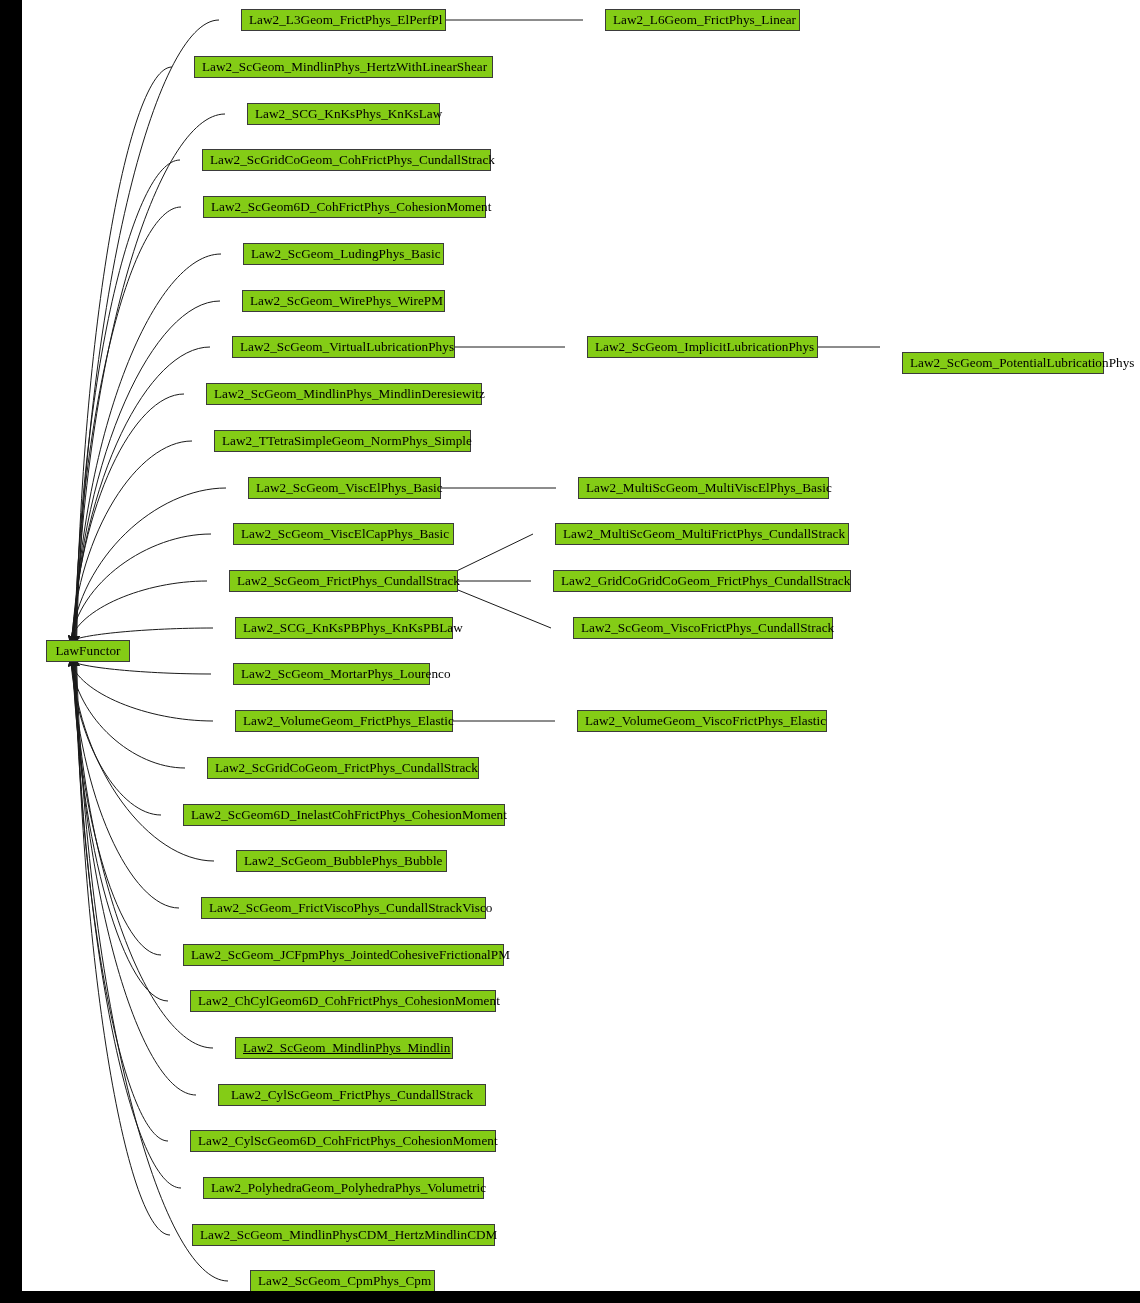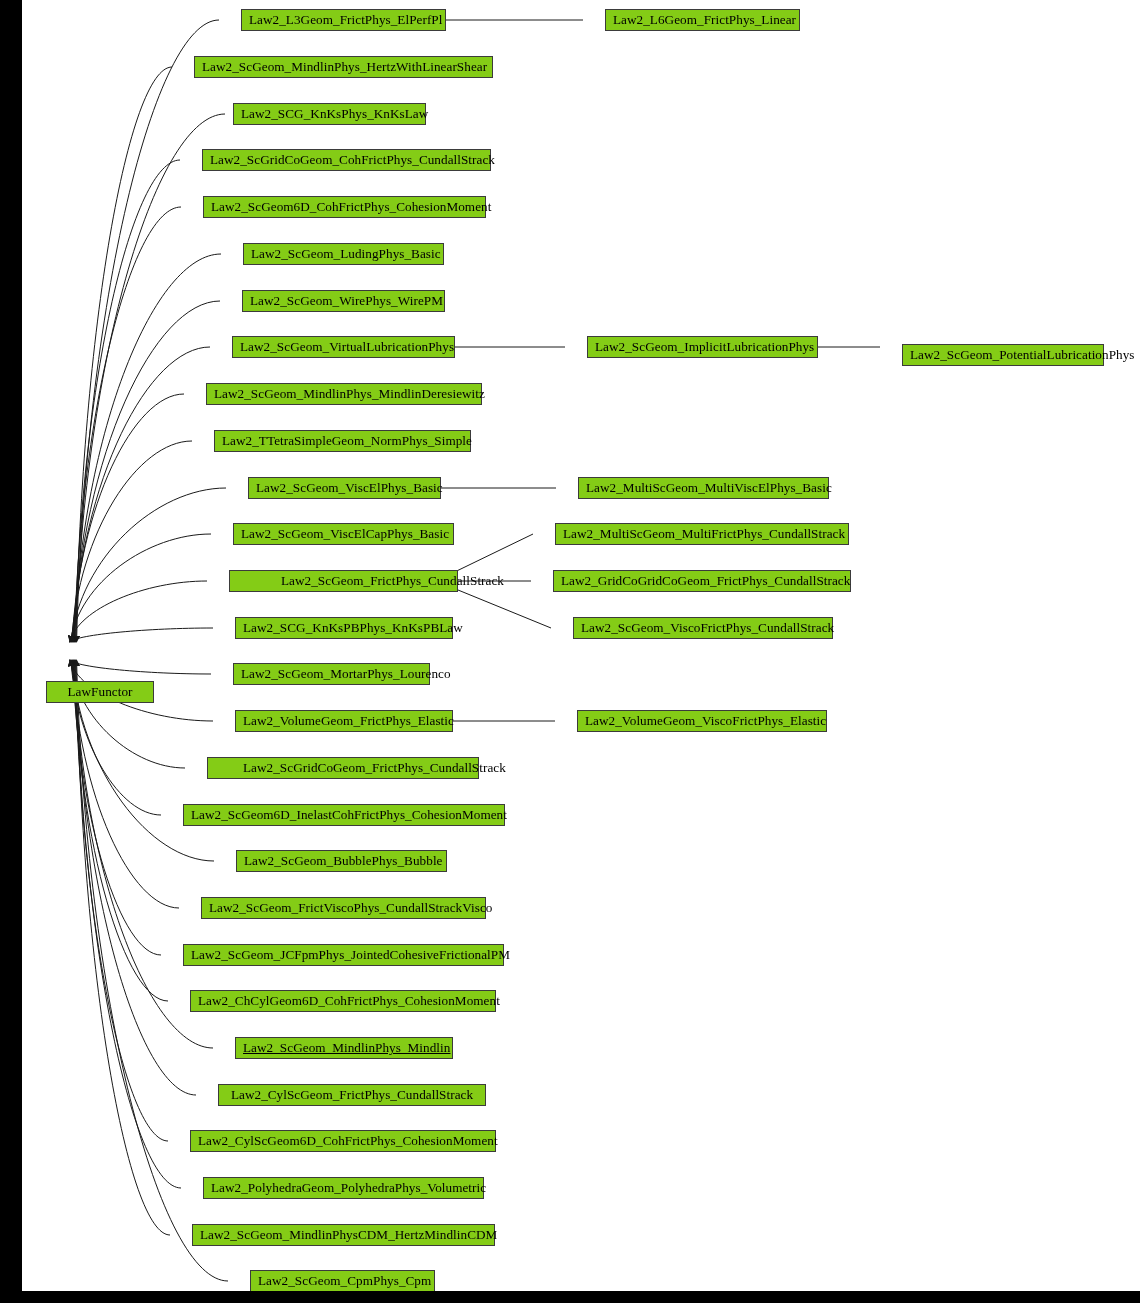--- a/index.html
+++ b/index.html
@@ -93,32 +93,32 @@
         <path d="M 565 347 L 433 347" marker-end="url(#arrow)"></path>
         <path d="M 556 488 L 419 488" marker-end="url(#arrow)"></path>
         <path d="M 533 534 L 436 581" marker-end="url(#arrow)"></path>
         <path d="M 531 581 L 436 581" marker-end="url(#arrow)"></path>
         <path d="M 551 628 L 436 581" marker-end="url(#arrow)"></path>
         <path d="M 555 721 L 431 721" marker-end="url(#arrow)"></path>
         <path d="M 880 347 L 796 347" marker-end="url(#arrow)"></path>
       </g>
   </svg>
 
-  <div class="node root" id="root-node" style="left: 24px; top: 640px; width: 108px; margin-top: 41px;">
+  <div class="node root" id="root-node" style="left: 24px; top: 640px; width: 84px;">
     <span class="node-label">LawFunctor</span>
   </div>
 
   <div id="level1-nodes">
       <div class="node" style="left: 219px; top: 9px; width: 205px;">
         <span class="node-label">Law2_L3Geom_FrictPhys_ElPerfPl</span>
       </div>
       <div class="node" style="left: 172px; top: 56px; width: 299px;">
         <span class="node-label">Law2_ScGeom_MindlinPhys_HertzWithLinearShear</span>
       </div>
-      <div class="node" style="left: 211px; top: 103px; width: 193px;">
+      <div class="node" style="left: 225px; top: 103px; width: 193px;">
         <span class="node-label">Law2_SCG_KnKsPhys_KnKsLaw</span>
       </div>
       <div class="node" style="left: 180px; top: 149px; width: 289px;">
         <span class="node-label">Law2_ScGridCoGeom_CohFrictPhys_CundallStrack</span>
       </div>
       <div class="node" style="left: 181px; top: 196px; width: 283px;">
         <span class="node-label">Law2_ScGeom6D_CohFrictPhys_CohesionMoment</span>
       </div>
       <div class="node" style="left: 221px; top: 243px; width: 201px;">
         <span class="node-label">Law2_ScGeom_LudingPhys_Basic</span>
@@ -134,33 +134,33 @@
       </div>
       <div class="node" style="left: 192px; top: 430px; width: 257px;">
         <span class="node-label">Law2_TTetraSimpleGeom_NormPhys_Simple</span>
       </div>
       <div class="node" style="left: 226px; top: 477px; width: 193px;">
         <span class="node-label">Law2_ScGeom_ViscElPhys_Basic</span>
       </div>
       <div class="node" style="left: 211px; top: 523px; width: 221px;">
         <span class="node-label">Law2_ScGeom_ViscElCapPhys_Basic</span>
       </div>
-      <div class="node" style="left: 207px; top: 570px; width: 229px; padding-left: 44px;">
+      <div class="node" style="left: 207px; top: 570px; width: 229px;">
         <span class="node-label">Law2_ScGeom_FrictPhys_CundallStrack</span>
       </div>
       <div class="node" style="left: 213px; top: 617px; width: 218px;">
         <span class="node-label">Law2_SCG_KnKsPBPhys_KnKsPBLaw</span>
       </div>
       <div class="node" style="left: 211px; top: 663px; width: 197px;">
         <span class="node-label">Law2_ScGeom_MortarPhys_Lourenco</span>
       </div>
       <div class="node" style="left: 213px; top: 710px; width: 218px;">
         <span class="node-label">Law2_VolumeGeom_FrictPhys_Elastic</span>
       </div>
-      <div class="node" style="left: 185px; top: 757px; width: 272px; padding-left: 28px;">
+      <div class="node" style="left: 185px; top: 757px; width: 272px;">
         <span class="node-label">Law2_ScGridCoGeom_FrictPhys_CundallStrack</span>
       </div>
       <div class="node" style="left: 161px; top: 804px; width: 322px;">
         <span class="node-label">Law2_ScGeom6D_InelastCohFrictPhys_CohesionMoment</span>
       </div>
       <div class="node" style="left: 214px; top: 850px; width: 211px;">
         <span class="node-label">Law2_ScGeom_BubblePhys_Bubble</span>
       </div>
       <div class="node" style="left: 179px; top: 897px; width: 285px;">
         <span class="node-label">Law2_ScGeom_FrictViscoPhys_CundallStrackVisco</span>
@@ -207,18 +207,18 @@
         <span class="node-label">Law2_GridCoGridCoGeom_FrictPhys_CundallStrack</span>
       </div>
       <div class="node" style="left: 551px; top: 617px; width: 260px;">
         <span class="node-label">Law2_ScGeom_ViscoFrictPhys_CundallStrack</span>
       </div>
       <div class="node" style="left: 555px; top: 710px; width: 250px;">
         <span class="node-label">Law2_VolumeGeom_ViscoFrictPhys_Elastic</span>
       </div>
     </div>
   <div id="level3-nodes">
-      <div class="node" style="left: 880px; top: 344px; width: 202px; text-align: center;">
+      <div class="node" style="left: 880px; top: 352px; width: 202px; text-align: center;">
         <span class="node-label">Law2_ScGeom_PotentialLubricationPhys</span>
       </div>
     </div>
 
 </div>
 
 </body></html>

